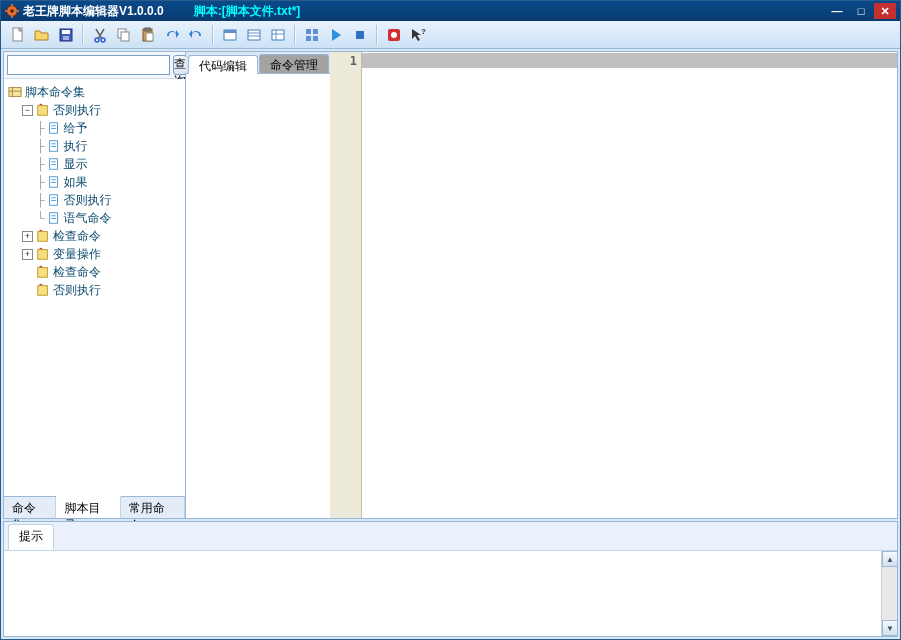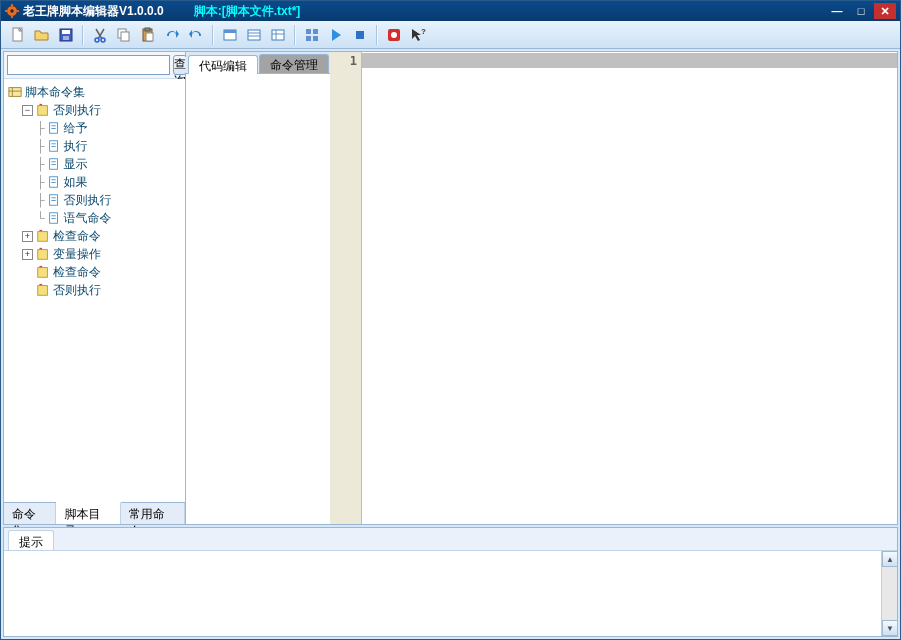--- a/index.html
+++ b/index.html
@@ -46,21 +46,21 @@
     .editor-tabs { height: 22px; display: flex; background: #d9e7f6; border-bottom: 1px solid #9ab7d6; padding-top: 2px; padding-left: 2px; gap: 0; }
     .editor-tab { padding: 2px 10px; border: 1px solid #9ab7d6; border-bottom: none; margin-right: 1px; cursor: pointer; font-size: 12px; background: #a3a3a3; border-radius: 3px 3px 0 0; }
     .editor-tab.active { background: #fff; position: relative; top: 1px; }
     
     .editor-body { flex: 1; display: flex; background: #fff; min-height: 0; }
     .gutter { width: 32px; background: #ece9d8; border-right: 1px solid #c0c0a8; text-align: right; padding: 2px 4px 0 0; color: #606060; font-family: Consolas, monospace; font-size: 12px; font-weight: bold; }
     .code-area { flex: 1; position: relative; }
     .code-line-bg { position: absolute; top: 1px; left: 0; right: 0; height: 15px; background: #c0c0c0; }
     
     .hint-section { margin: 0 2px 2px 2px; border: 1px solid #9ab7d6; background: #f2f6fb; }
-    .hint-tabs { height: 22px; display: flex; background: #eaf1fa; }
+    .hint-tabs { height: 28px; display: flex; background: #eaf1fa; }
     .hint-tab { padding: 3px 10px; border: 1px solid #c0d4e8; border-bottom: none; font-size: 12px; cursor: pointer; background: #fff; margin: 2px 0 0 4px; border-radius: 3px 3px 0 0; }
     .hint-body { height: 86px; background: #fff; border-top: 1px solid #c0d4e8; position: relative; }
     .hint-scroll { position: absolute; right: 0; top: 0; bottom: 0; width: 16px; background: #e8e8e8; border-left: 1px solid #ccc; }
     .hint-scroll-btn { width: 16px; height: 16px; background: linear-gradient(to bottom, #f5f9fe, #d0e0f0); border: 1px solid #a0b8d0; display: flex; align-items: center; justify-content: center; font-size: 8px; color: #456; }
     .hint-scroll-btn.top { position: absolute; top: 0; }
     .hint-scroll-btn.bot { position: absolute; bottom: 0; }
   </style>
 </head>
 <body>
 

